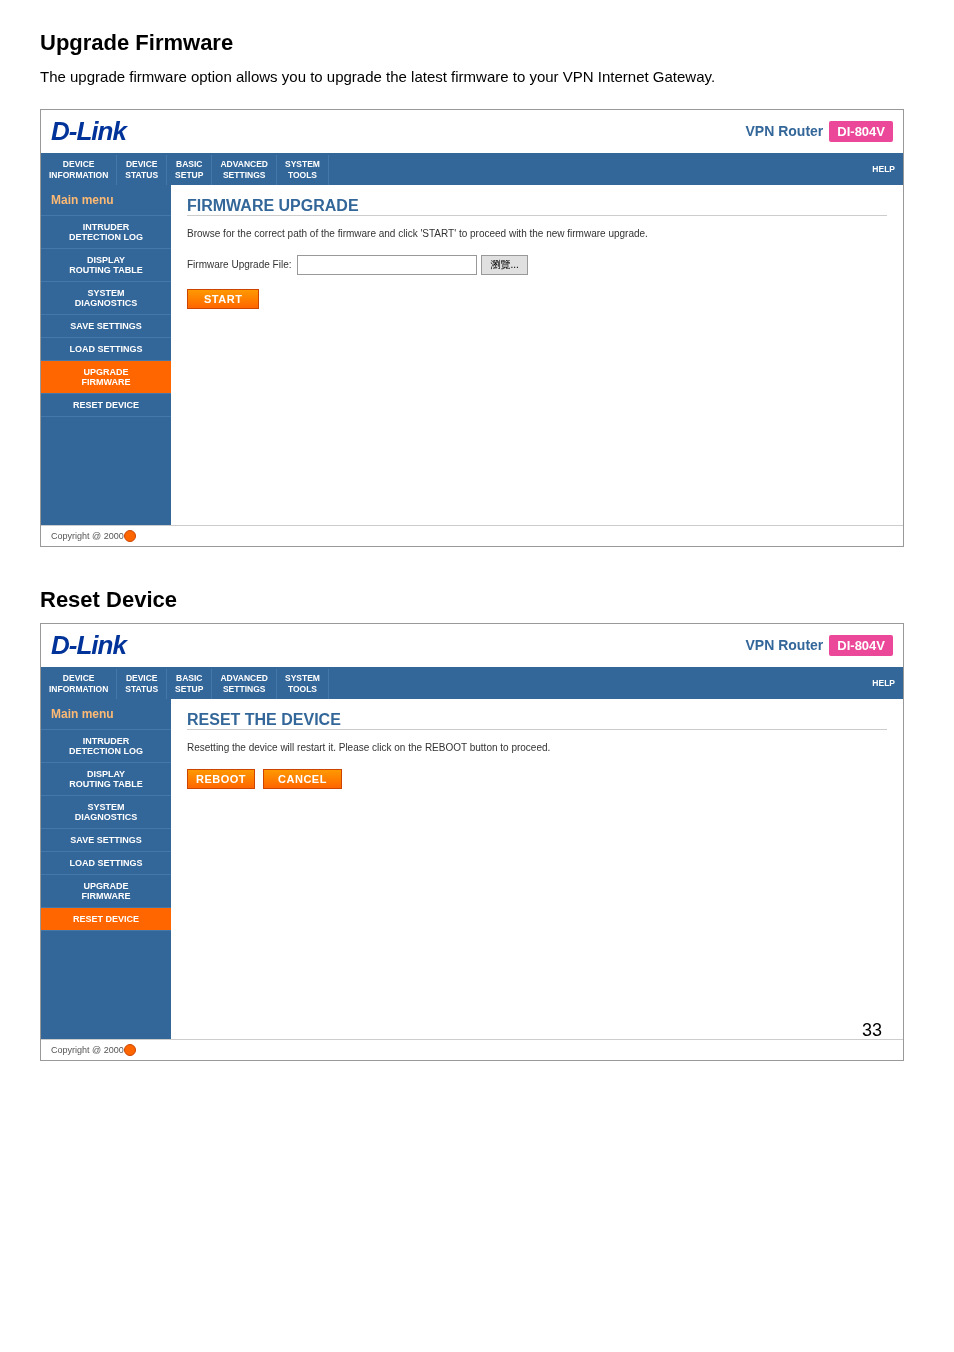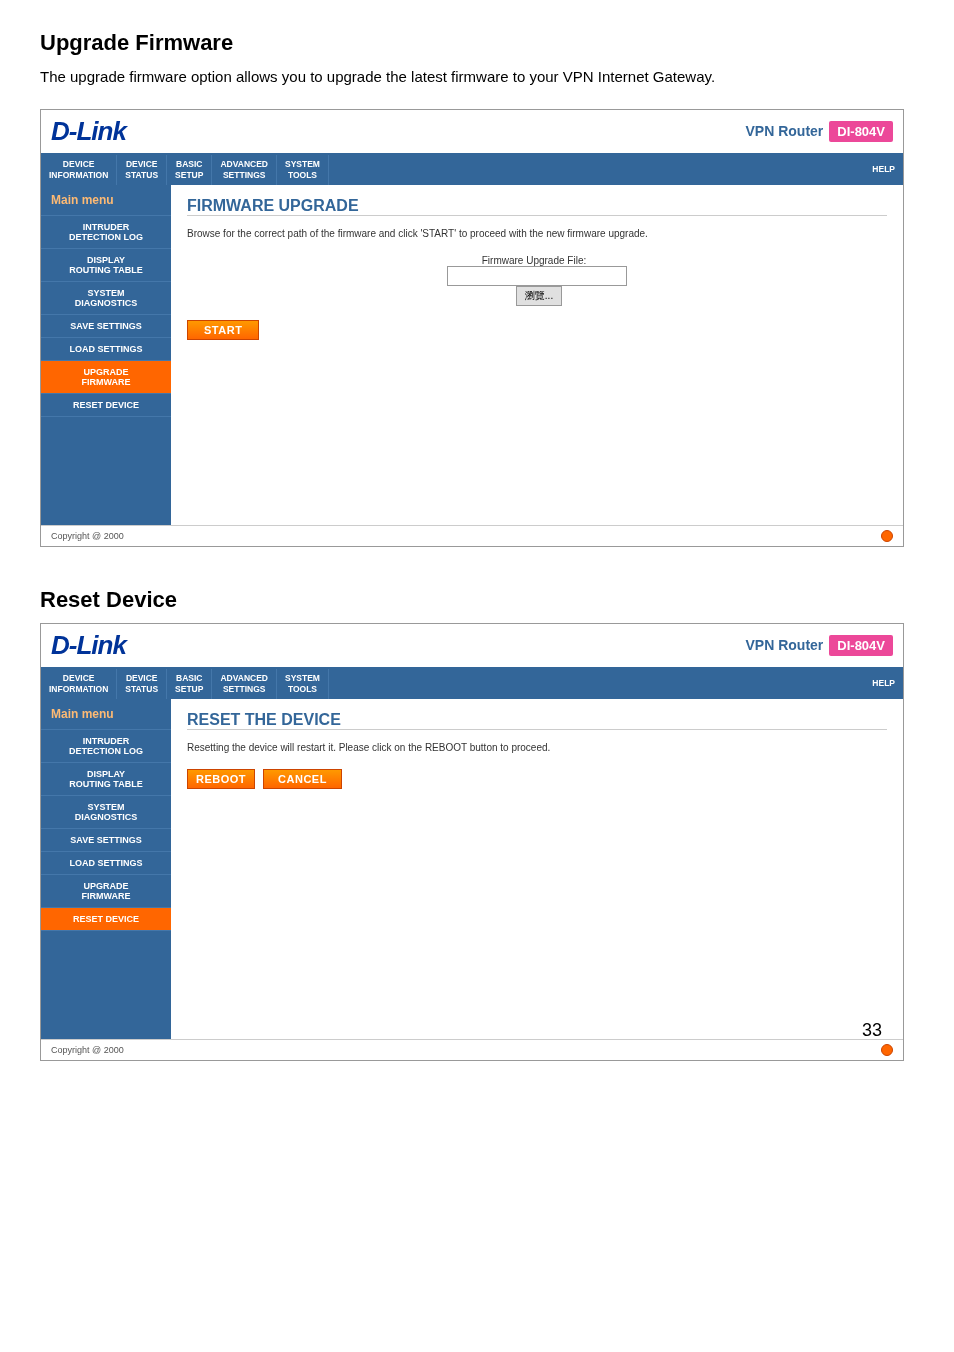--- a/index.html
+++ b/index.html
@@ -148,21 +148,20 @@
       line-height: 1.5;
     }
 
     
     .firmware-form {
       display: flex;
       align-items: center;
       margin-top: 10px;
       font-size: 10px;
       color: #333;
-      flex-direction: column;
     }
     .firmware-label {
       margin-right: 6px;
       white-space: nowrap;
     }
     .firmware-input {
       width: 180px;
       height: 20px;
       border: 1px solid #999;
       font-size: 10px;
@@ -218,21 +217,21 @@
       letter-spacing: 0.5px;
     }
 
     
     .router-footer {
       background: #fff;
       border-top: 1px solid #ccc;
       padding: 4px 10px;
       display: flex;
       align-items: center;
-      justify-content: space-between;
+      justify-content: flex-start;
     }
     .copyright {
       font-size: 9px;
       color: #555;
     }
     .status-dot {
       width: 12px;
       height: 12px;
       border-radius: 50%;
       background: #ff6600;

